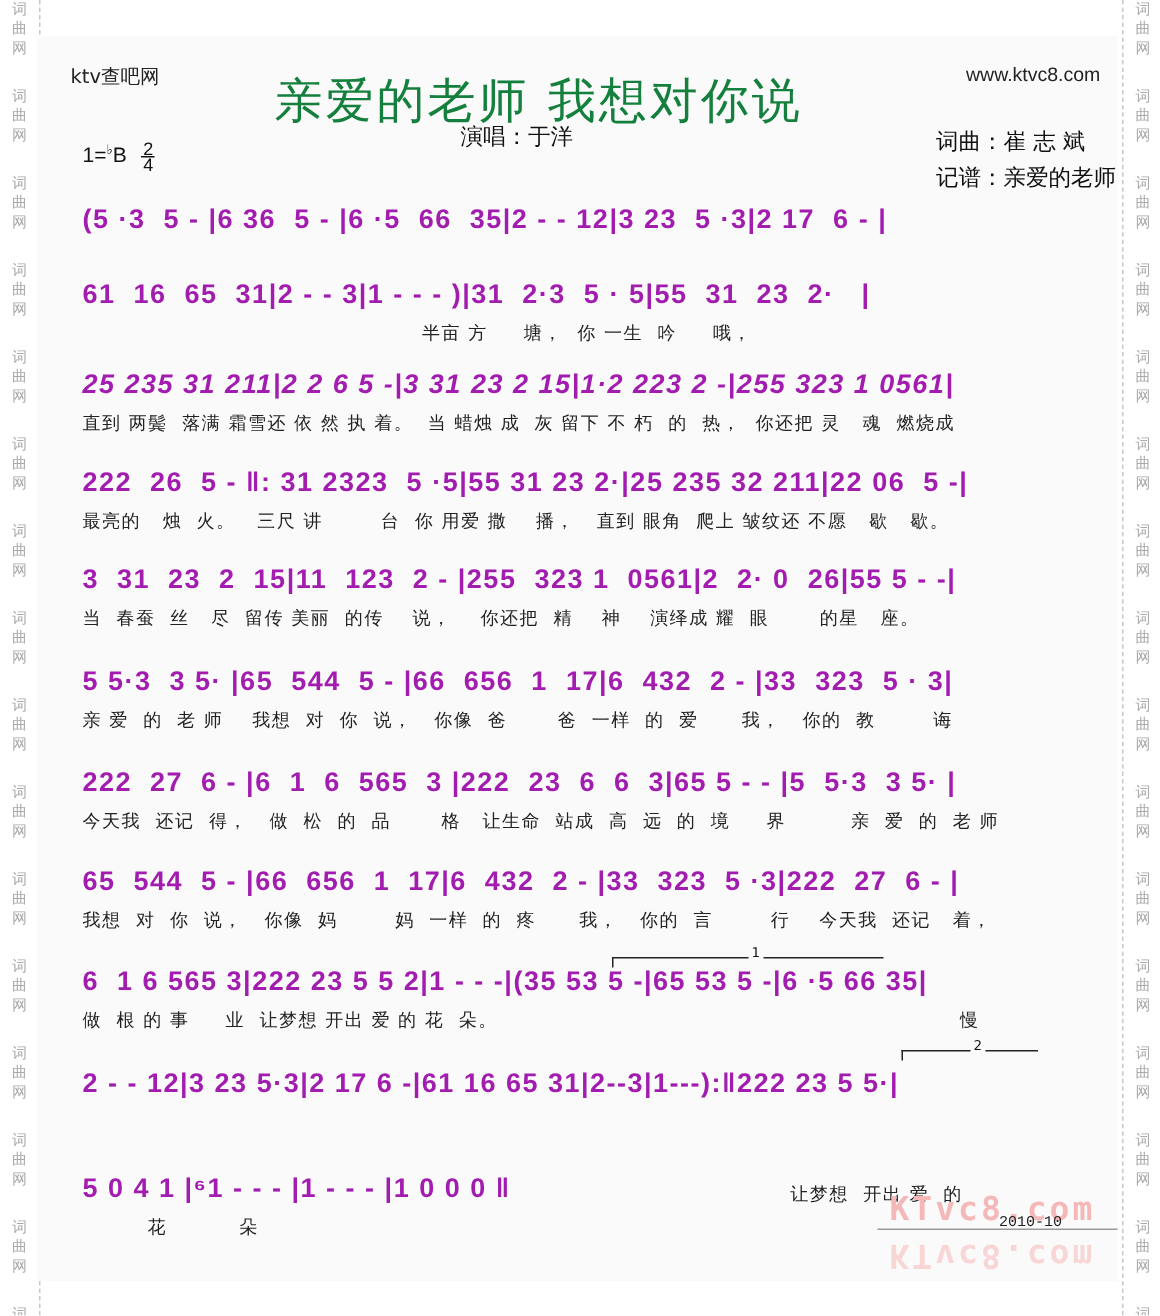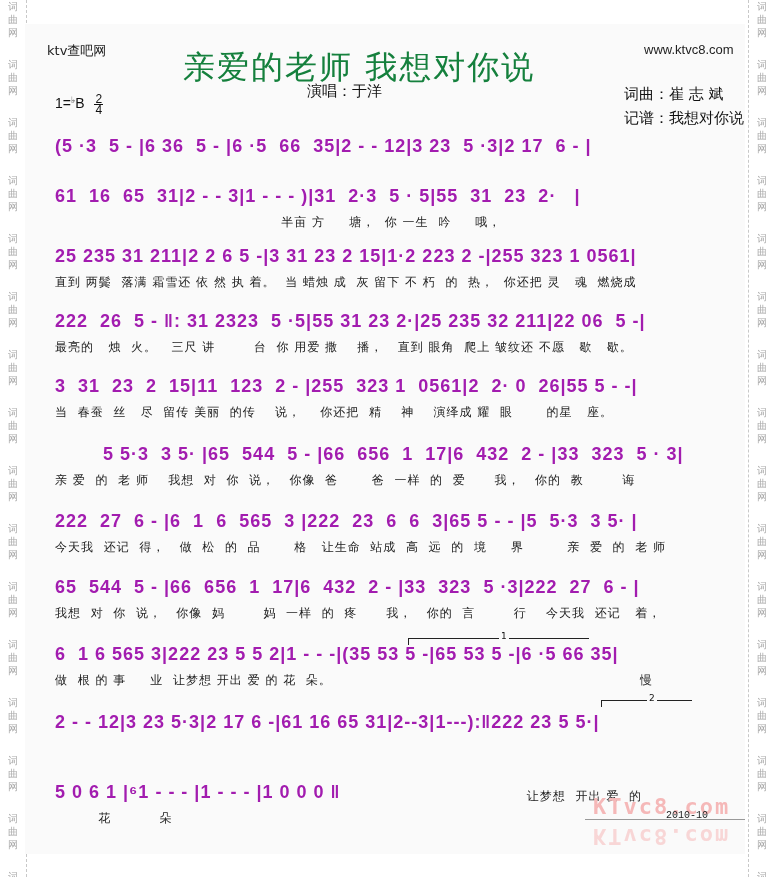--- a/index.html
+++ b/index.html
@@ -219,73 +219,73 @@
     </div>
   </div>
 
 <div class="sheet">
   <div class="abs site-left">ktv查吧网</div>
   <div class="abs site-right">www.ktvc8.com</div>
   <div class="abs title">亲爱的老师  我想对你说</div>
   <div class="abs singer">演唱：于洋</div>
   <div class="abs credits">
     <div>词曲：崔 志 斌</div>
-    <div>记谱：我想对你说</div>
+    <div>记谱：亲爱的老师</div>
   </div>
   <div class="abs key">
     <span>1=</span><sup>♭</sup><span>B</span>
     <span class="frac">
       <span class="num">2</span>
       <span>4</span>
     </span>
   </div>
 
   <div id="scoreLines">
       <div class="row" style="top: 112px;">
         <div class="notes" style="top: 0px;">(5 ·3  5 - |6 36  5 - |6 ·5  66  35|2 - - 12|3 23  5 ·3|2 17  6 - |</div>
         <div class="lyrics" style="top: 28px;"></div>
       </div>
       <div class="row" style="top: 162px;">
         <div class="notes" style="top: 0px;">61  16  65  31|2 - - 3|1 - - - )|31  2·3  5 · 5|55  31  23  2·   |</div>
         <div class="lyrics" style="top: 28px;">                                               半亩 方     塘，  你 一生  吟     哦，</div>
       </div>
       <div class="row" style="top: 222px;">
-        <div class="notes" style="top: 0px;">25 235 31 211|2 2 6 5 -|3 31 23 2 15|1·2 223 2 -|255 323 1 0561|</div>
+        <div class="notes" style="top: 0px; font-style: italic;">25 235 31 211|2 2 6 5 -|3 31 23 2 15|1·2 223 2 -|255 323 1 0561|</div>
         <div class="lyrics" style="top: 28px;">直到 两鬓  落满 霜雪还 依 然 执 着。  当 蜡烛 成  灰 留下 不 朽  的  热，  你还把 灵   魂  燃烧成</div>
       </div>
       <div class="row" style="top: 287px;">
         <div class="notes" style="top: 0px;">222  26  5 - ‖: 31 2323  5 ·5|55 31 23 2·|25 235 32 211|22 06  5 -|</div>
         <div class="lyrics" style="top: 28px;">最亮的   烛  火。   三尺 讲        台  你 用爱 撒    播，   直到 眼角  爬上 皱纹还 不愿   歇   歇。</div>
       </div>
       <div class="row" style="top: 352px;">
         <div class="notes" style="top: 0px;">3  31  23  2  15|11  123  2 - |255  323 1  0561|2  2· 0  26|55 5 - -|</div>
         <div class="lyrics" style="top: 28px;">当  春蚕  丝   尽  留传 美丽  的传    说，    你还把  精    神    演绎成 耀  眼       的星   座。</div>
       </div>
       <div class="row" style="top: 420px;">
-        <div class="notes" style="top: 0px; margin-left: 48px;">5 5·3  3 5· |65  544  5 - |66  656  1  17|6  432  2 - |33  323  5 · 3|</div>
+        <div class="notes" style="top: 0px;">5 5·3  3 5· |65  544  5 - |66  656  1  17|6  432  2 - |33  323  5 · 3|</div>
         <div class="lyrics" style="top: 28px;">亲 爱  的  老 师    我想  对  你  说，   你像  爸       爸  一样  的  爱      我，   你的  教        诲</div>
       </div>
       <div class="row" style="top: 487px;">
         <div class="notes" style="top: 0px;">222  27  6 - |6  1  6  565  3 |222  23  6  6  3|65 5 - - |5  5·3  3 5· |</div>
         <div class="lyrics" style="top: 28px;">今天我  还记  得，   做  松  的  品       格   让生命  站成  高  远  的  境     界         亲  爱  的  老 师</div>
       </div>
       <div class="row" style="top: 553px;">
         <div class="notes" style="top: 0px;">65  544  5 - |66  656  1  17|6  432  2 - |33  323  5 ·3|222  27  6 - |</div>
         <div class="lyrics" style="top: 28px;">我想  对  你  说，   你像  妈        妈  一样  的  疼      我，   你的  言        行    今天我  还记   着，</div>
       </div>
       <div class="row" style="top: 620px;">
         <div class="notes" style="top: 0px;">6  1 6 565 3|222 23 5 5 2|1 - - -|(35 53 5 -|65 53 5 -|6 ·5 66 35|</div>
         <div class="lyrics" style="top: 28px;">做  根 的 事     业  让梦想 开出 爱 的 花  朵。                                                                慢</div>
       </div>
       <div class="row" style="top: 688px;">
         <div class="notes" style="top: 0px;">2 - - 12|3 23 5·3|2 17 6 -|61 16 65 31|2--3|1---):‖222 23 5 5·|</div>
         <div class="lyrics" style="top: 28px; margin-top: 48px;">                                                                                                  让梦想  开出 爱  的</div>
       </div>
       <div class="row" style="top: 758px;">
-        <div class="notes" style="top: 0px;">5 0 6 1 |⁶1 - - - |1 - - - |1 0 0 0 ‖</div>
+        <div class="notes" style="top: 0px;">5 0 4 1 |⁶1 - - - |1 - - - |1 0 0 0 ‖</div>
         <div class="lyrics" style="top: 28px;">         花          朵</div>
       </div>
     </div>
 
   <div class="volta" style="left:383px;top:614px;width:180px;">
       <span>1</span>
     </div>
   <div class="volta" style="left:576px;top:676px;width:90px;">
       <span>2</span>
     </div>

